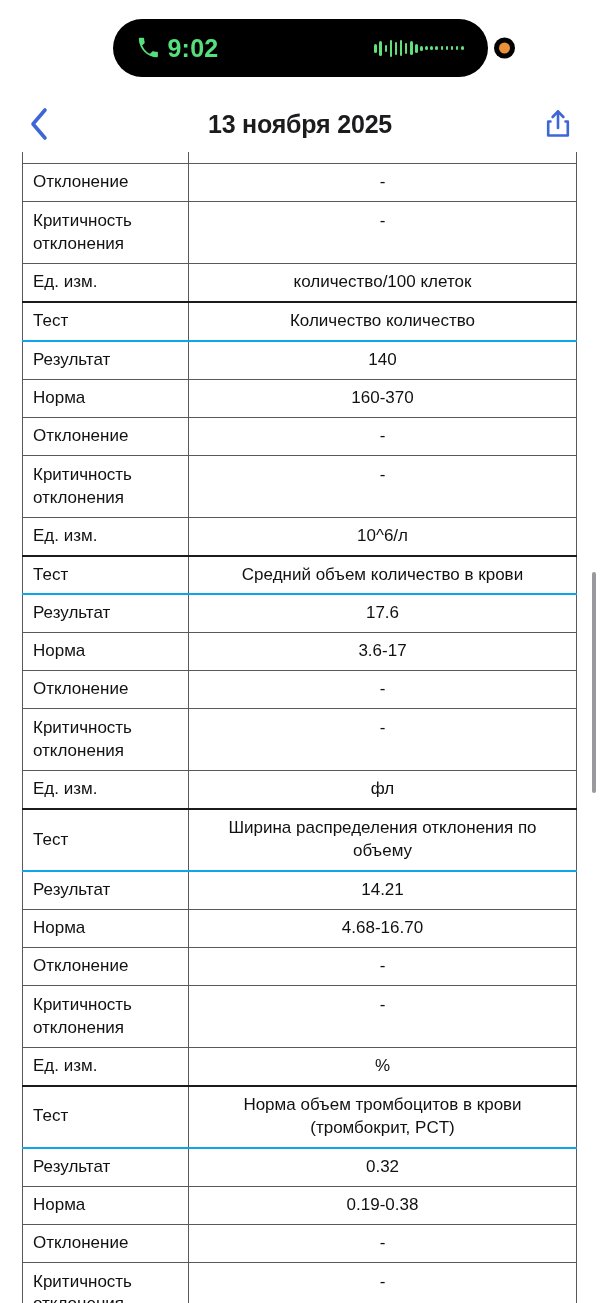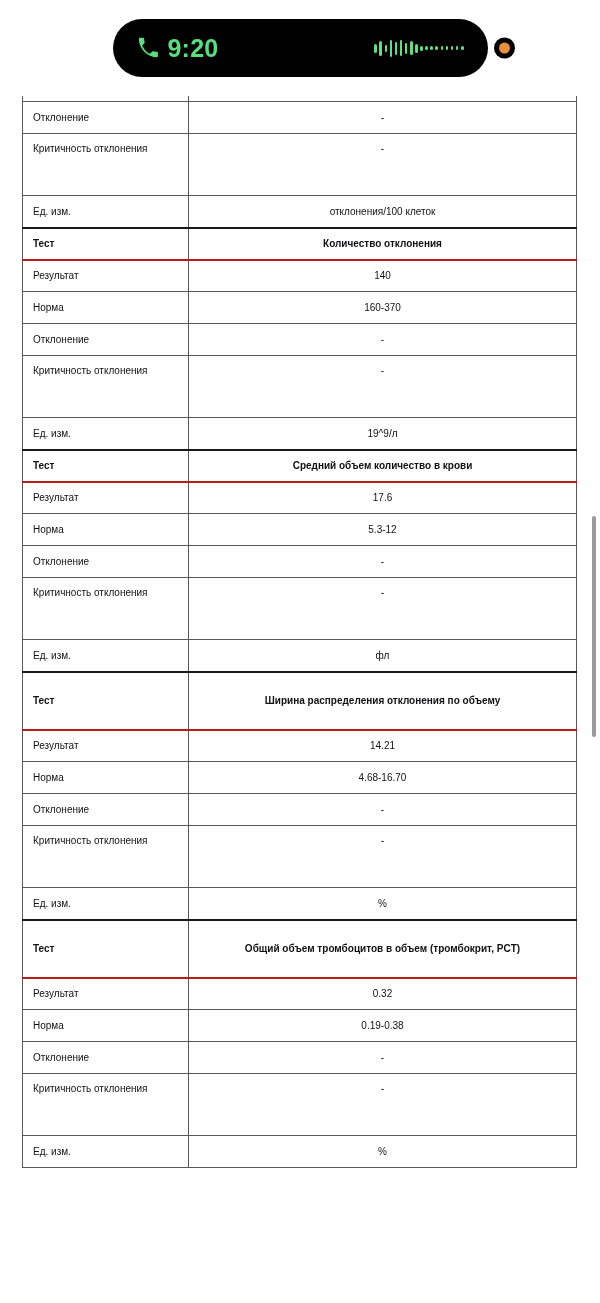--- a/index.html
+++ b/index.html
@@ -157,41 +157,41 @@
   table.report {
     width: 555px;
     border-collapse: collapse;
     table-layout: fixed;
     background: #ffffff;
   }
 
   table.report td {
     border: 1px solid #59595c;
     padding: 7px 10px;
-    font-size: 10px;
+    font-size: 17px;
     line-height: 1.35;
     color: #111113;
     vertical-align: middle;
     height: 32px;
   }
 
   td.lbl {
     width: 166px;
     text-align: left;
     padding-left: 12px;
   }
 
   td.val {
     text-align: center;
   }
 
   tr.test-row td {
-    font-weight: bold;
+    font-weight: normal;
     border-top: 2px solid #1b1b1d;
-    border-bottom: 2px solid #b91c1c;
+    border-bottom: 2px solid #0ea5e9;
   }
 
   tr.tall td { height: 62px; }
   tr.tall td.lbl { vertical-align: top; padding-top: 8px; }
   tr.tall td.val { vertical-align: top; padding-top: 8px; }
 
   tr.test-row.two-line td { height: 58px; }
 
   
   .scrollbar {
@@ -211,21 +211,21 @@
 
   <div class="statusbar">
     <div class="island">
 
       <div class="call-left">
         <span class="phone-icon">
           <svg class="phone-icon" viewBox="0 0 24 24" aria-hidden="true">
             <path fill="#55e07b" d="M6.6 10.8c1.7 3.4 4.2 5.9 7.6 7.6l2.5-2.5c.4-.4.9-.5 1.3-.3 1.2.4 2.5.6 3.8.6.6 0 1 .4 1 1V21c0 .6-.4 1-1 1C11.3 22 2 12.7 2 1.8c0-.6.4-1 1-1h3.8c.6 0 1 .4 1 1 0 1.3.2 2.6.6 3.8.1.4 0 .9-.3 1.3l-2.5 2.5z"></path>
           </svg>
         </span>
-        <span class="call-time">9:20</span>
+        <span class="call-time">9:02</span>
       </div>
 
       <div class="waveform">
         <i style="height:9px"></i>
           <i style="height:15px"></i>
           <i style="height:7px"></i>
         <i style="height:17px"></i>
           <i style="height:13px"></i>
           <i style="height:16px"></i>
         <i style="height:11px"></i>
@@ -241,77 +241,99 @@
           <i style="height:4px"></i>
           <i style="height:4px"></i>
       </div>
     </div>
 
     <div class="cam-dot">
       <span></span>
     </div>
   </div>
 
+  <div class="navbar">
+
+    <div class="nav-back">
+      <span>
+        <svg width="20" height="34" viewBox="0 0 20 34" aria-hidden="true">
+          <path d="M16 3 L4 17 L16 31" fill="none" stroke="#3f66d6" stroke-width="3.6" stroke-linecap="round" stroke-linejoin="round"></path>
+        </svg>
+      </span>
+    </div>
+
+    <div class="nav-title">13 ноября 2025</div>
+
+    <div class="nav-share">
+      <span>
+        <svg width="26" height="30" viewBox="0 0 26 30" aria-hidden="true">
+          <path d="M13 2.5 L13 19" fill="none" stroke="#3f66d6" stroke-width="2.6" stroke-linecap="round"></path>
+          <path d="M7.6 8 L13 2.5 L18.4 8" fill="none" stroke="#3f66d6" stroke-width="2.6" stroke-linecap="round" stroke-linejoin="round"></path>
+          <path d="M5.5 12.5 L3.2 12.5 L3.2 26.5 L22.8 26.5 L22.8 12.5 L20.5 12.5" fill="none" stroke="#3f66d6" stroke-width="2.6" stroke-linecap="round" stroke-linejoin="round"></path>
+        </svg>
+      </span>
+    </div>
+  </div>
 
   <div class="doc-area">
 
     <div class="table-wrap">
       <table class="report">
         <tbody id="report-body">
             <tr>
               <td class="lbl">Норма</td>
               <td class="val">0.00-0.50</td>
             </tr>
             <tr>
               <td class="lbl">Отклонение</td>
               <td class="val">-</td>
             </tr>
             <tr class="tall">
               <td class="lbl">Критичность отклонения</td>
               <td class="val">-</td>
             </tr>
             <tr>
               <td class="lbl">Ед. изм.</td>
-              <td class="val">отклонения/100 клеток</td>
+              <td class="val">количество/100 клеток</td>
             </tr>
             <tr class="test-row">
               <td class="lbl">Тест</td>
-              <td class="val">Количество отклонения</td>
+              <td class="val">Количество количество</td>
             </tr>
             <tr>
               <td class="lbl">Результат</td>
               <td class="val">140</td>
             </tr>
             <tr>
               <td class="lbl">Норма</td>
               <td class="val">160-370</td>
             </tr>
             <tr>
               <td class="lbl">Отклонение</td>
               <td class="val">-</td>
             </tr>
             <tr class="tall">
               <td class="lbl">Критичность отклонения</td>
               <td class="val">-</td>
             </tr>
             <tr>
               <td class="lbl">Ед. изм.</td>
-              <td class="val">19^9/л</td>
+              <td class="val">10^6/л</td>
             </tr>
             <tr class="test-row">
               <td class="lbl">Тест</td>
               <td class="val">Средний объем количество в крови</td>
             </tr>
             <tr>
               <td class="lbl">Результат</td>
               <td class="val">17.6</td>
             </tr>
             <tr>
               <td class="lbl">Норма</td>
-              <td class="val">5.3-12</td>
+              <td class="val">3.6-17</td>
             </tr>
             <tr>
               <td class="lbl">Отклонение</td>
               <td class="val">-</td>
             </tr>
             <tr class="tall">
               <td class="lbl">Критичность отклонения</td>
               <td class="val">-</td>
             </tr>
             <tr>
@@ -337,21 +359,21 @@
             <tr class="tall">
               <td class="lbl">Критичность отклонения</td>
               <td class="val">-</td>
             </tr>
             <tr>
               <td class="lbl">Ед. изм.</td>
               <td class="val">%</td>
             </tr>
             <tr class="test-row two-line">
               <td class="lbl">Тест</td>
-              <td class="val">Общий объем тромбоцитов в объем (тромбокрит, PCT)</td>
+              <td class="val">Норма объем тромбоцитов в крови (тромбокрит, PCT)</td>
             </tr>
             <tr>
               <td class="lbl">Результат</td>
               <td class="val">0.32</td>
             </tr>
             <tr>
               <td class="lbl">Норма</td>
               <td class="val">0.19-0.38</td>
             </tr>
             <tr>

